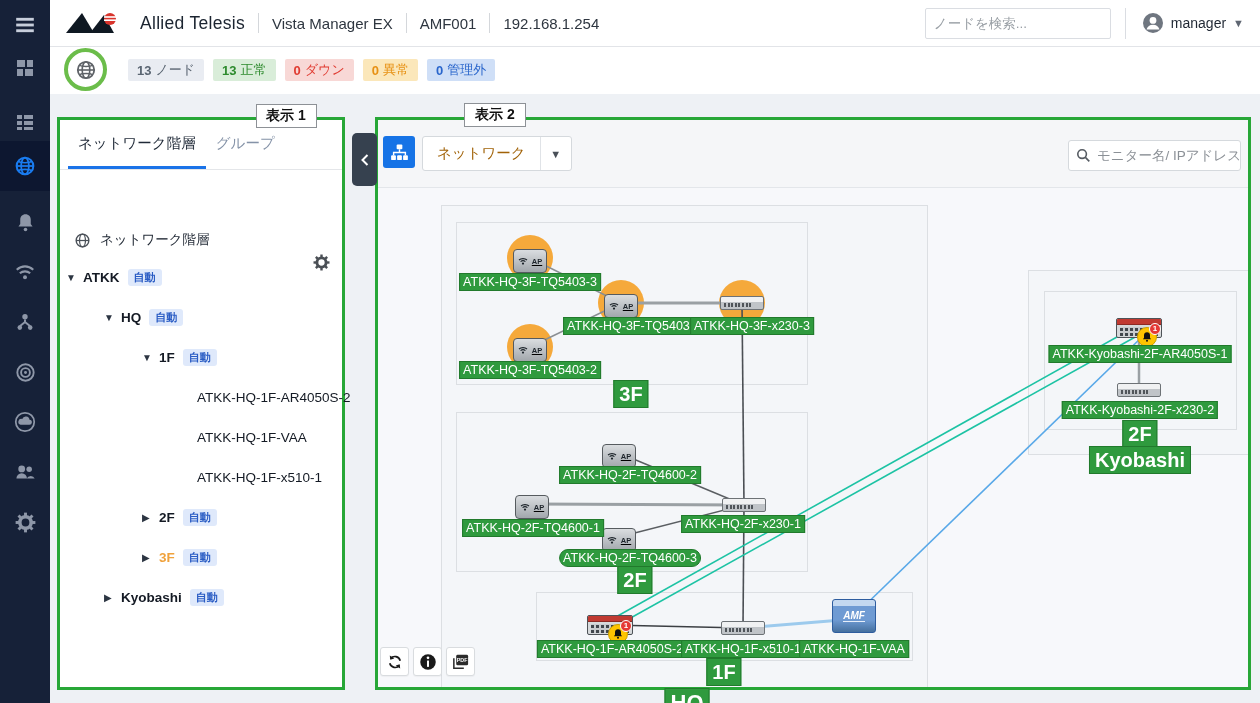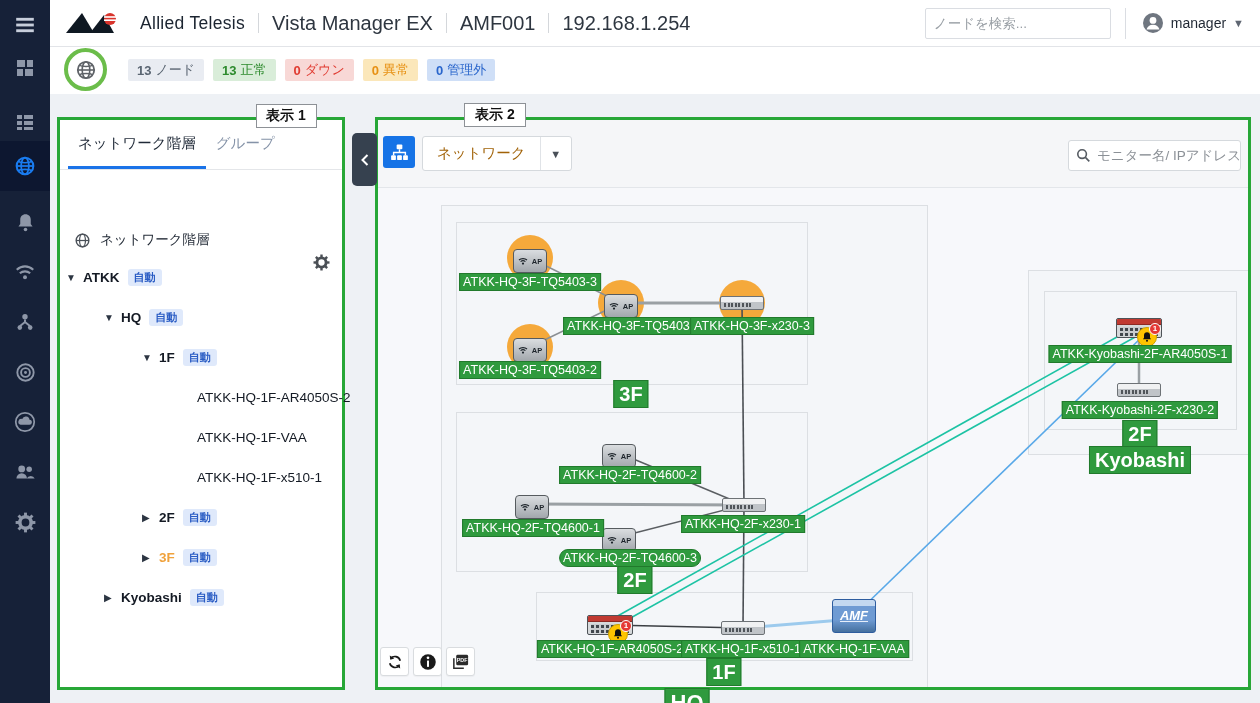--- a/index.html
+++ b/index.html
@@ -10,21 +10,21 @@
   .nav-item { position:absolute; left:0; width:50px; height:50px; display:flex; align-items:center; justify-content:center; color:#8e97a8; cursor:pointer; }
   .nav-item.first { color:#c7cedb; }
   .nav-item.active { background:#0d1730; color:#1a7cf0; }
   .nav-item svg { display:block; }
 
   
   .topbar { position:absolute; left:50px; top:0; right:0; height:47px; background:#fff; border-bottom:1px solid #e2e4e8; display:flex; align-items:center; z-index:20; }
   .brand { display:flex; align-items:center; gap:18px; margin-left:14px; }
   .brand-text { font-size:17.5px; color:#1b2430; letter-spacing:.3px; font-weight:500; }
   .tb-sep { width:1px; height:20px; background:#d4d7db; margin:0 13px; }
-  .tb-item { font-size:20px; color:#2e3640; }
+  .tb-item { font-size:15px; color:#2e3640; }
   .tb-right { margin-left:auto; display:flex; align-items:center; }
   .tb-search { display:flex; align-items:center; border:1px solid #dadde2; border-radius:2px; height:31px; width:186px; padding:0 8px; }
   .tb-search input { border:none; outline:none; flex:1; font-size:13.5px; color:#333; font-family:inherit; background:transparent; }
   .tb-search input::placeholder { color:#9aa0a6; }
   .user-area { display:flex; align-items:center; gap:7px; border-left:1px solid #dadde2; margin-left:14px; padding:0 16px; height:31px; cursor:pointer; }
   .user-name { font-size:14px; color:#1f2733; font-weight:500; }
   .chev { color:#5f6672; font-size:11px; }
 
   
   .statusband { position:absolute; left:50px; top:47px; right:0; height:47px; background:#fff; z-index:10; }
@@ -68,29 +68,29 @@
   .map { position:absolute; left:0; top:68px; width:870px; height:499px; background:#f7f8fb; overflow:hidden; }
   .site-box { position:absolute; background:#f4f6f9; border:1px solid #dcdfe3; }
   .map svg.links { position:absolute; left:0; top:0; z-index:3; }
   .wzone { position:absolute; border-radius:50%; background:#f5a93b; z-index:2; }
   .dev { position:absolute; z-index:4; }
   .nlabel { position:absolute; transform:translateX(-50%); background:#2f9a3e; border:1px solid #217a2c; color:#fff; font-size:12.5px; line-height:16px; padding:0 3px; white-space:nowrap; z-index:6; font-weight:500; }
   .flabel { position:absolute; transform:translateX(-50%); background:#2f9a3e; border:1px solid #217a2c; color:#fff; font-weight:bold; padding:0 5px; white-space:nowrap; z-index:7; }
   .map-btn { position:absolute; width:29px; height:29px; background:#fff; border:1px solid #d9dcdf; border-radius:3px; display:flex; align-items:center; justify-content:center; z-index:8; cursor:pointer; box-shadow:0 1px 1px rgba(0,0,0,.04); }
 
   
-  .ap { width:34px; height:24px; border:1px solid #565b5f; border-radius:4px; background:linear-gradient(180deg,#dadde0,#a2a7ac); display:flex; align-items:center; justify-content:center; gap:4px; }
+  .ap { width:34px; height:24px; border:1px solid #565b5f; border-radius:4px; background:linear-gradient(180deg,#dadde0,#a2a7ac); display:flex; align-items:center; justify-content:center; gap:4px;text-decoration:underline; }
   .ap span { font-size:7.5px; font-weight:bold; color:#1d242b; }
   .switch { position:relative; width:44px; height:14px; border:1px solid #6d7276; border-radius:2px; background:linear-gradient(180deg,#f0f1f2 0 45%,#c0c4c8 45% 100%); }
   .switch i { position:absolute; left:3px; right:12px; bottom:2px; height:4px; background:repeating-linear-gradient(90deg,#50555a 0 2px,rgba(0,0,0,0) 2px 3.6px); }
   .router { width:46px; height:20px; border:1px solid #4e5358; border-radius:2px; background:#d6d9db; overflow:hidden; }
   .router .stripe { height:6px; background:#c13a32; border-bottom:1px solid #8e2a24; }
   .router .ports { margin:2px 3px 0 3px; height:9px; background:repeating-linear-gradient(90deg,#41474d 0 3px,#c8cbce 3px 5px),repeating-linear-gradient(0deg,#41474d 0 3px,#c8cbce 3px 5px); background-blend-mode:lighten; }
   .vaa { width:44px; height:34px; border:1px solid #2e5d9f; border-radius:3px; background:linear-gradient(180deg,#c3d8f0 0 20%,#6f9bd3 20% 62%,#45709f 100%); display:flex; align-items:center; justify-content:center; }
-  .vaa span { color:#fff; font-size:13px; font-weight:bold; font-style:italic; border-bottom:1px solid #e6eefa; line-height:11px; }
+  .vaa span { color:#fff; font-size:10px; font-weight:bold; font-style:italic; border-bottom:1px solid #e6eefa; line-height:11px; }
   .alarm { position:absolute; width:20px; height:20px; background:#ffc400; border:1px solid #caa000; border-radius:50%; z-index:5; display:flex; align-items:center; justify-content:center; }
   .alarm .cnt { position:absolute; top:-5px; right:-5px; width:12px; height:12px; background:#e53935; border:1px solid #fff; border-radius:50%; color:#fff; font-size:8px; font-weight:bold; line-height:10px; text-align:center; }
 </style>
 </head>
 <body>
 
 <nav class="rail" id="rail">
     <div class="nav-item first" style="top: 0px;">
       <svg width="22" height="22" viewBox="0 0 20 20">
         <rect x="2" y="3.5" width="16" height="2.6" fill="currentColor"></rect>

